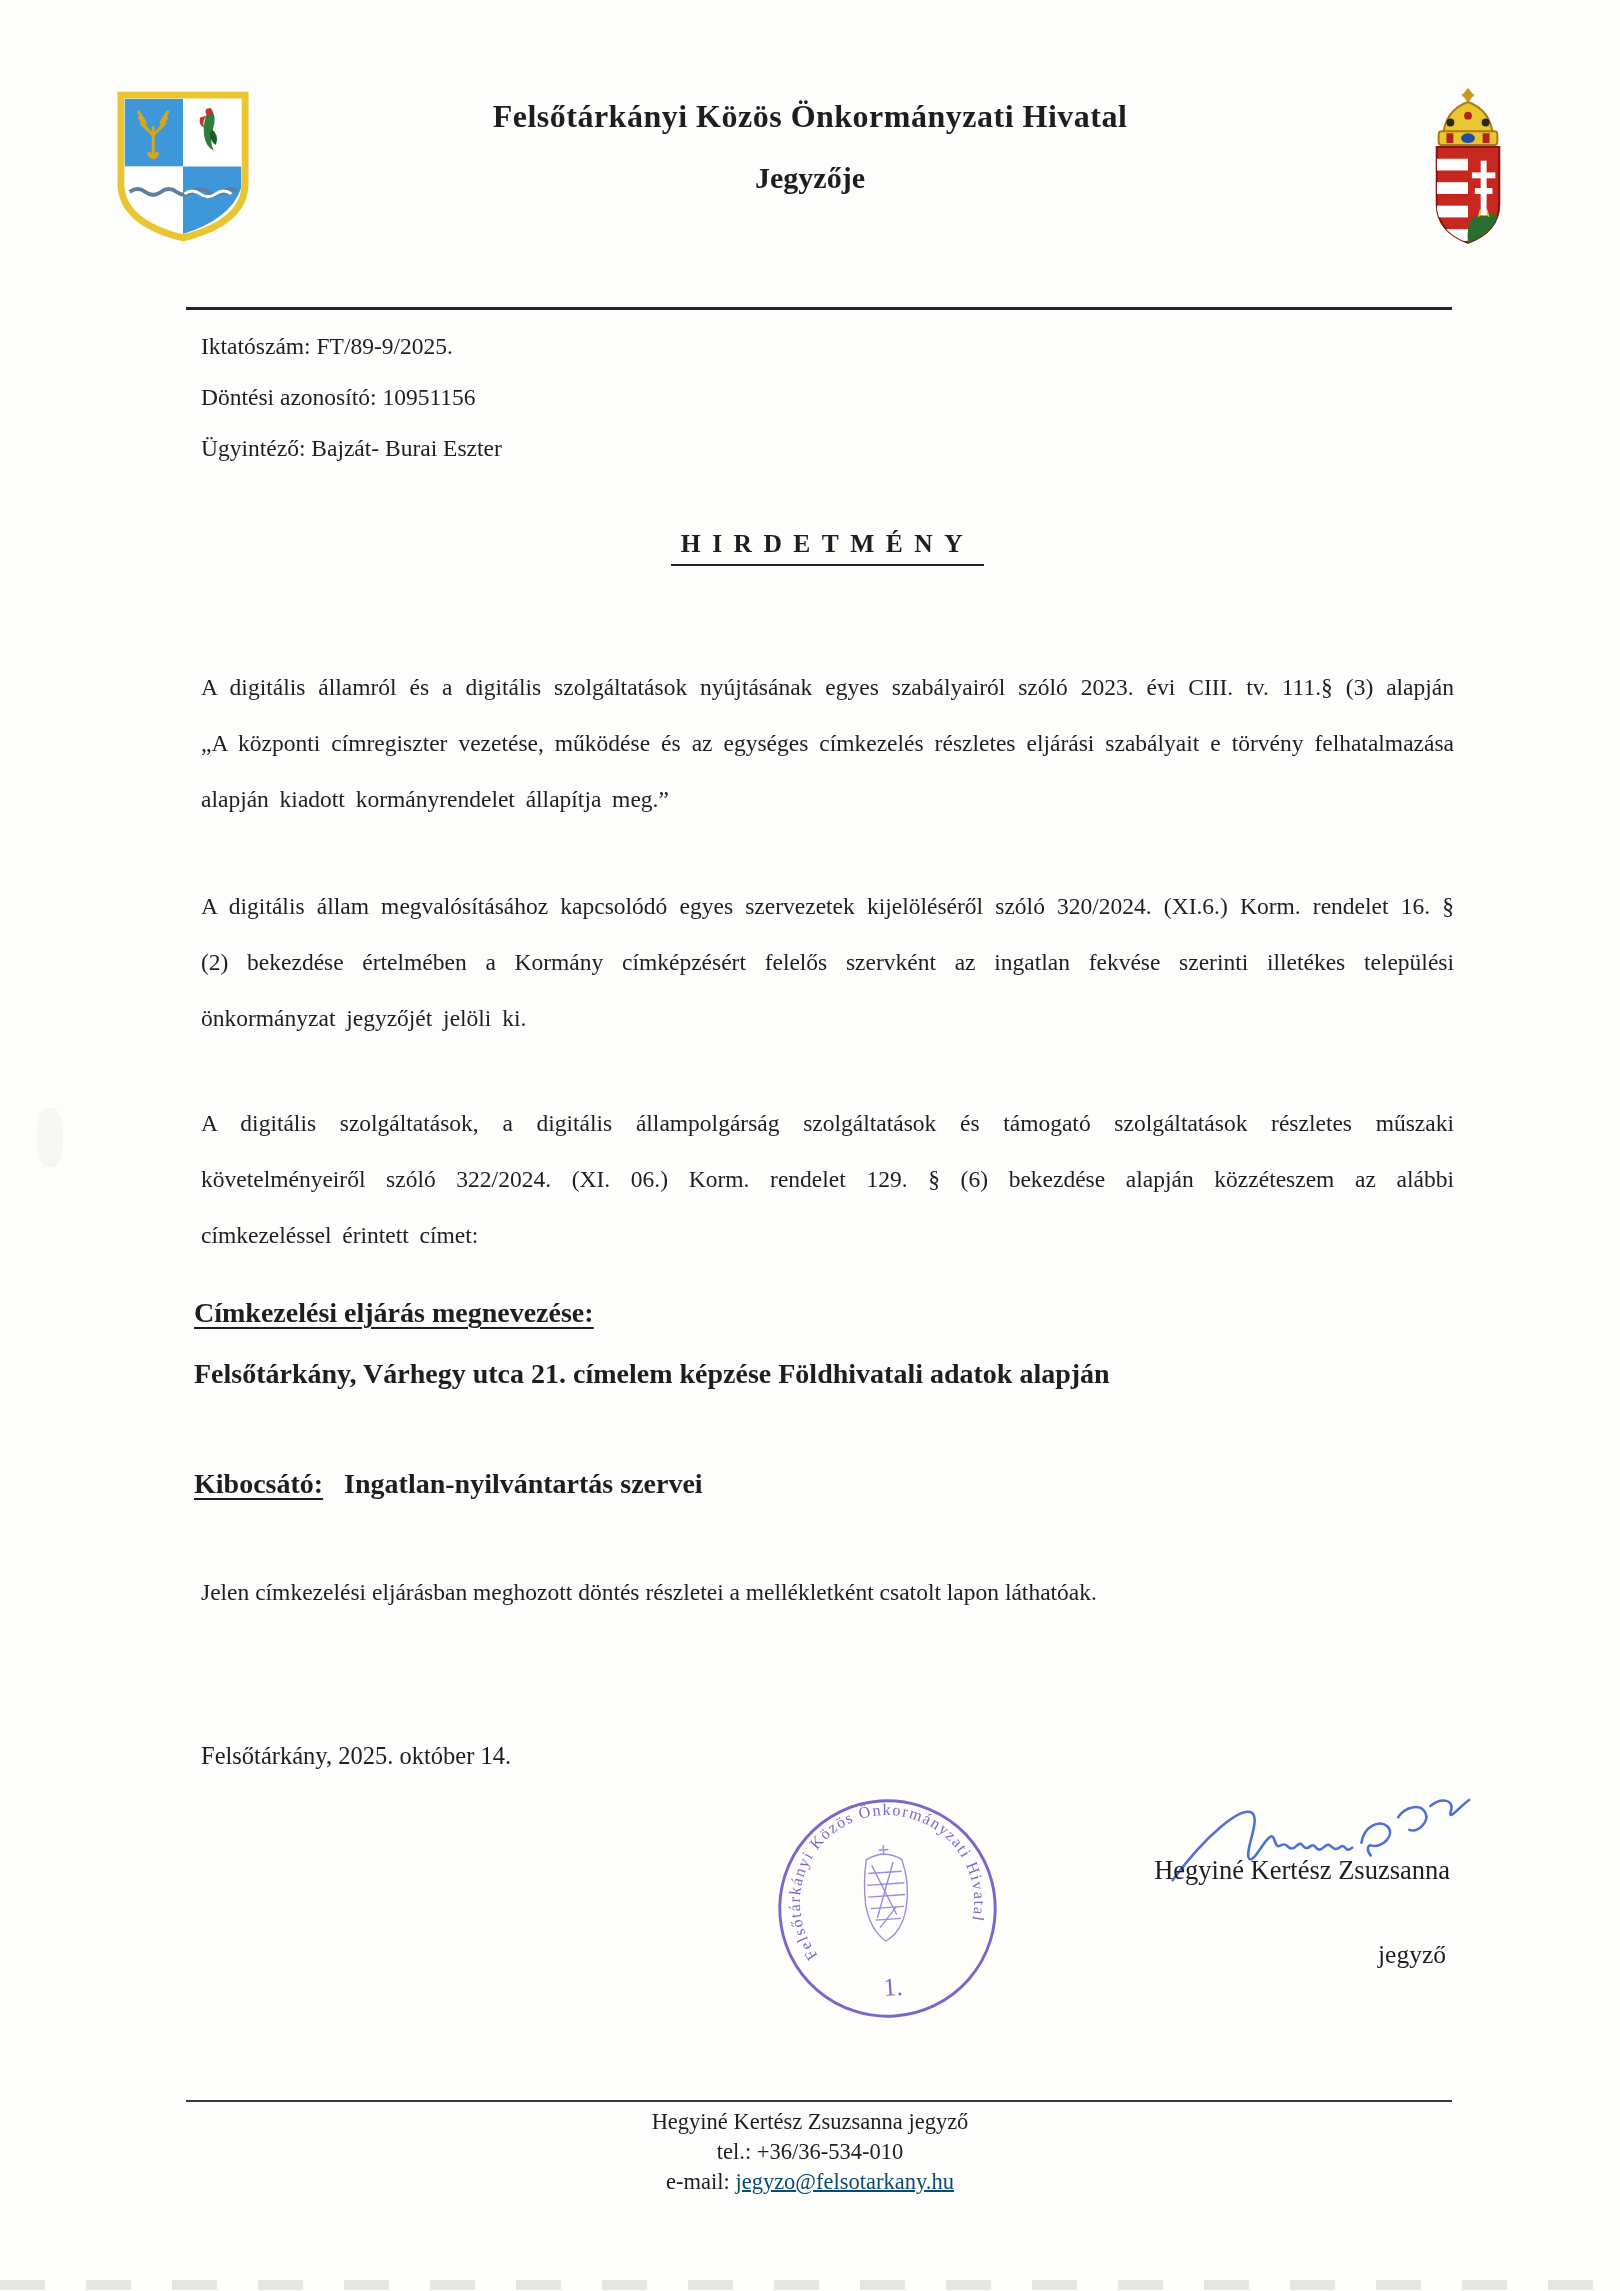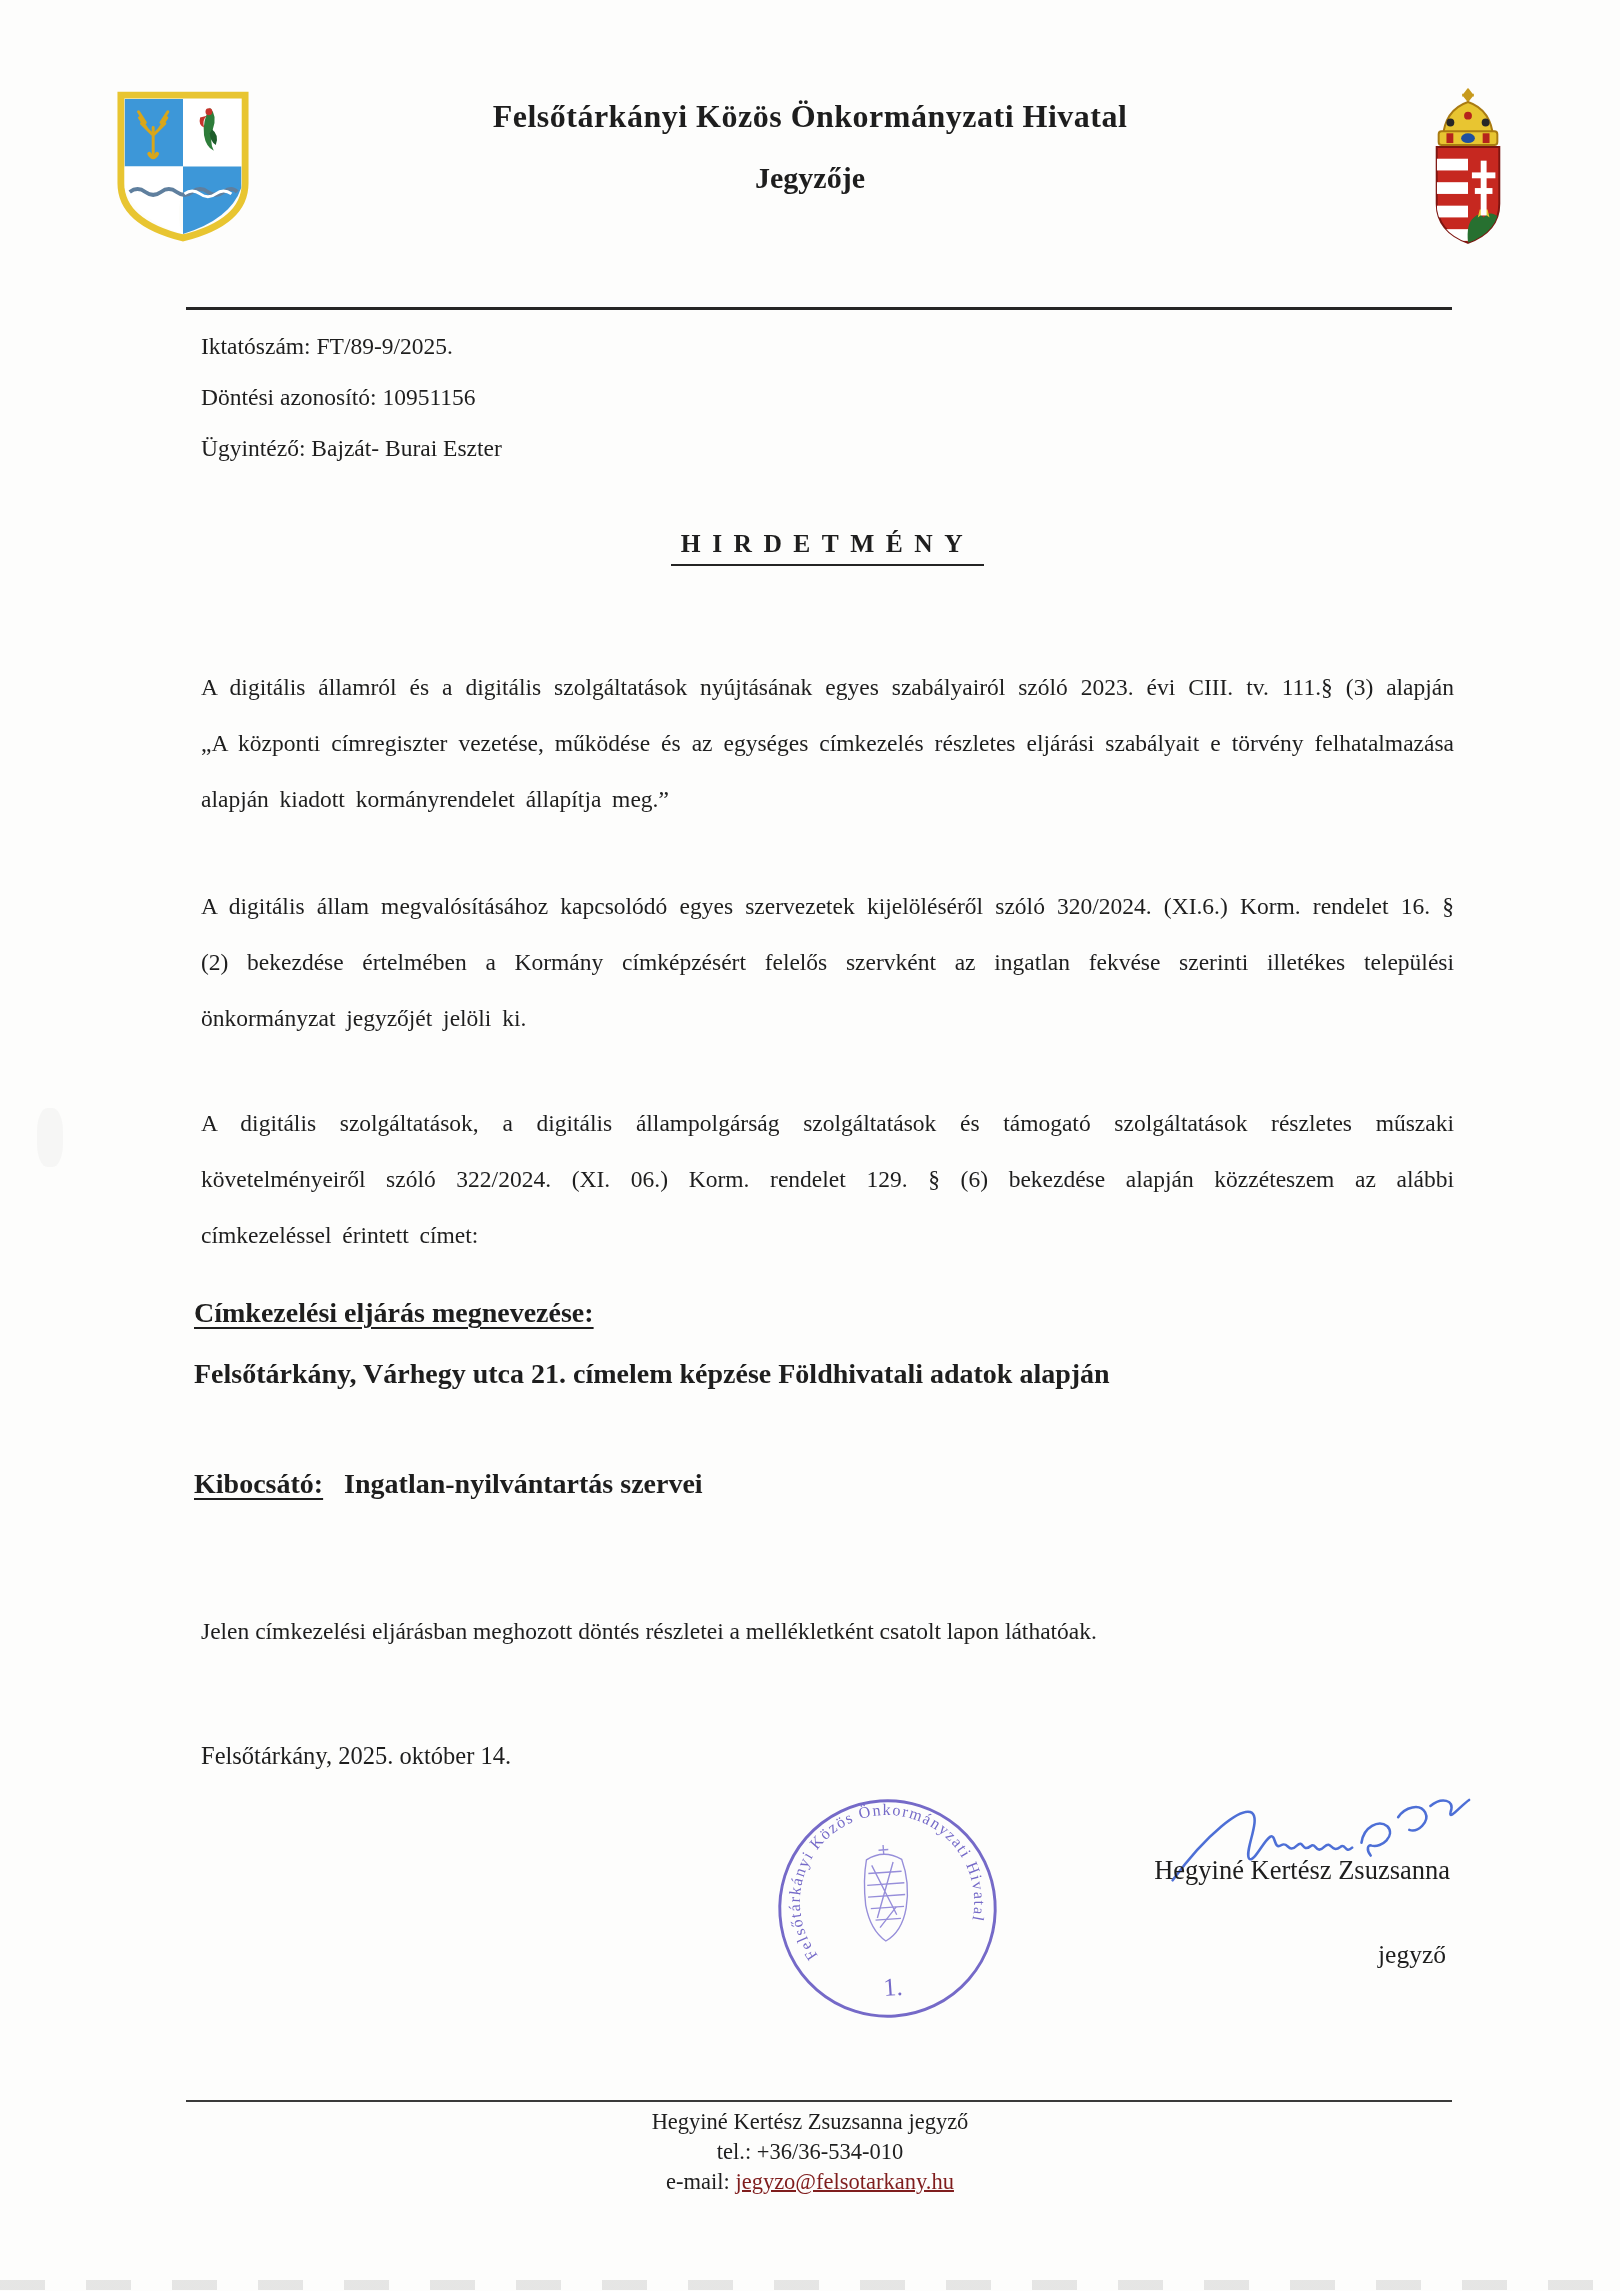--- a/index.html
+++ b/index.html
@@ -32,31 +32,31 @@
   .p1{top:635px;}
   .p2{top:854px;}
   .p3{top:1071px;}
   
   .sec{left:194px;width:1253px;font-size:28px;font-weight:bold;}
   .sec-label-underline{text-decoration:underline;text-decoration-thickness:2px;text-underline-offset:4.9px;}
   .proc-label{top:1297px;}
   .proc-value{top:1358px;}
   .issuer{top:1468px;}
   .issuer .lbl{margin-right:14px;}
-  .note{left:201px;width:1253px;top:1618px;font-size:23.5px;}
+  .note{left:201px;width:1253px;top:1579px;font-size:23.5px;}
   .date-line{left:201px;top:1742px;font-size:24.5px;}
   
   .sig-name{right:170px;top:1855px;font-size:26.5px;}
   .sig-role{right:174px;top:1940px;font-size:25.5px;}
   .sig-script{left:1161px;top:1792px;}
   .stamp{left:769px;top:1790px;}
   
   .foot-rule{left:186px;width:1266px;top:2100px;height:2px;background:#3a3a3a;}
   .footer{left:0;width:1620px;top:2107px;text-align:center;font-size:22.5px;line-height:30px;}
-  .footer a{color:#7f1d1d;text-decoration:underline;text-decoration-thickness:2px;}
+  .footer a{color:#0c4a6e;text-decoration:underline;text-decoration-thickness:2px;}
   
   .scan-bottom{left:0;right:0;bottom:2px;height:9.8px;opacity:.14;
     background:repeating-linear-gradient(90deg,#555 0 45px,transparent 45px 86px);}
   .scan-smudge{left:37px;top:1108px;width:25.5px;height:59px;background:#9a9a9a;
     opacity:.07;border-radius:40%;}
 </style>
 </head>
 <body>
 
 <div class="abs" style="left:116px;top:90px;width:134px;height:154px;">

